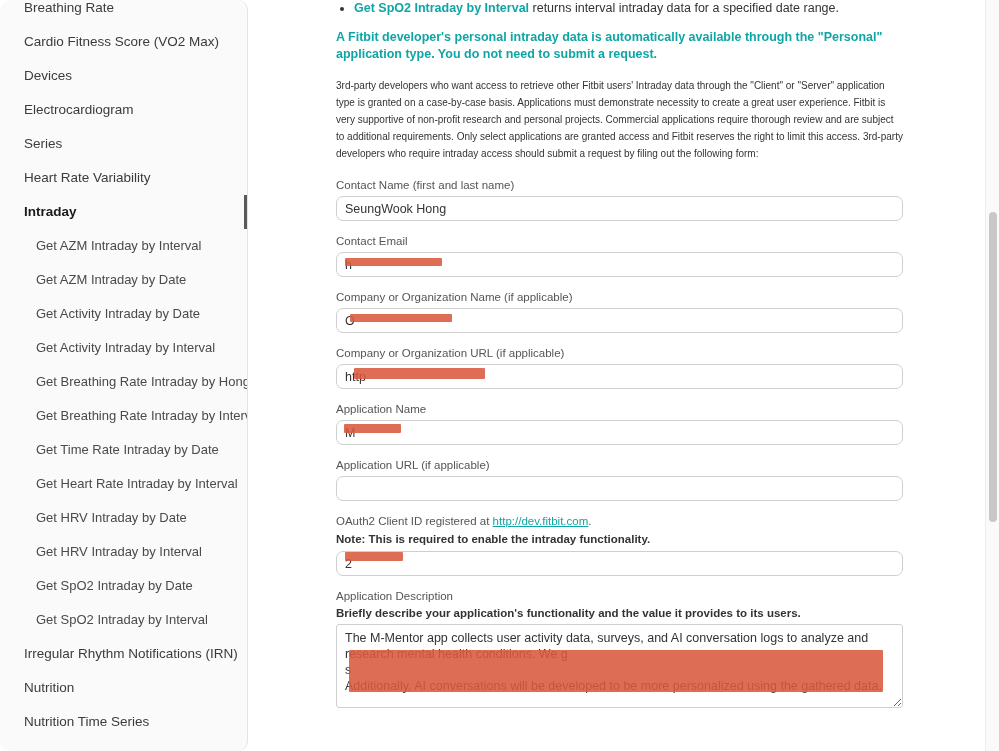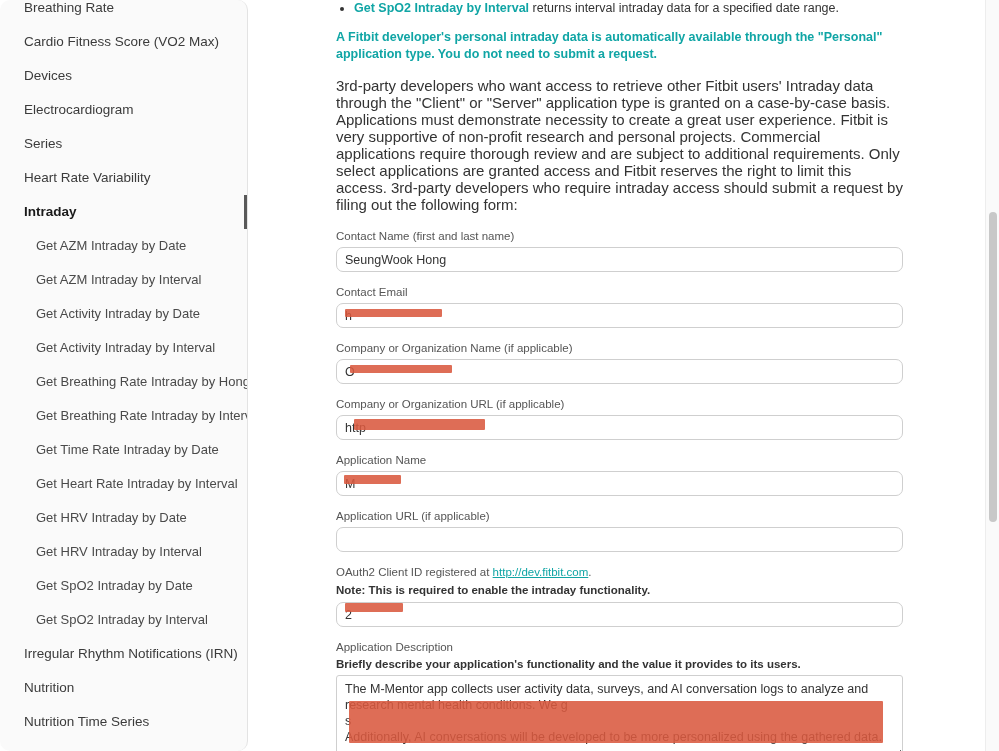--- a/index.html
+++ b/index.html
@@ -85,21 +85,21 @@
   .tealbold { color: #10a5a5; font-weight: bold; }
   .teal { color: #10a5a5; }
   .notice {
     font-size: 12.5px;
     line-height: 17px;
     color: #10a5a5;
     font-weight: bold;
     margin: 8px 0 14px 0;
   }
   p.para {
-    font-size: 15px;
+    font-size: 10px;
     line-height: 17px;
     color: #333;
     margin: 0 0 16px 0;
   }
   .field-label {
     font-size: 11.5px;
     color: #555;
     margin-bottom: 4px;
     line-height: 14px;
   }
@@ -177,22 +177,22 @@
 
   <nav class="sidebar">
     <ul class="nav-list" id="nav-list">
         <li class="nav-item first"><span>Breathing Rate</span></li>
         <li class="nav-item"><span>Cardio Fitness Score (VO2 Max)</span></li>
         <li class="nav-item"><span>Devices</span></li>
         <li class="nav-item"><span>Electrocardiogram</span></li>
         <li class="nav-item"><span>Series</span></li>
         <li class="nav-item"><span>Heart Rate Variability</span></li>
         <li class="nav-item active"><span>Intraday</span></li>
+        <li class="nav-item sub"><span>Get AZM Intraday by Interval</span></li>
         <li class="nav-item sub"><span>Get AZM Intraday by Date</span></li>
-        <li class="nav-item sub"><span>Get AZM Intraday by Interval</span></li>
         <li class="nav-item sub"><span>Get Activity Intraday by Date</span></li>
         <li class="nav-item sub"><span>Get Activity Intraday by Interval</span></li>
         <li class="nav-item sub"><span>Get Breathing Rate Intraday by Hong</span></li>
         <li class="nav-item sub"><span>Get Breathing Rate Intraday by Interval</span></li>
         <li class="nav-item sub"><span>Get Time Rate Intraday by Date</span></li>
         <li class="nav-item sub"><span>Get Heart Rate Intraday by Interval</span></li>
         <li class="nav-item sub"><span>Get HRV Intraday by Date</span></li>
         <li class="nav-item sub"><span>Get HRV Intraday by Interval</span></li>
         <li class="nav-item sub"><span>Get SpO2 Intraday by Date</span></li>
         <li class="nav-item sub"><span>Get SpO2 Intraday by Interval</span></li>

